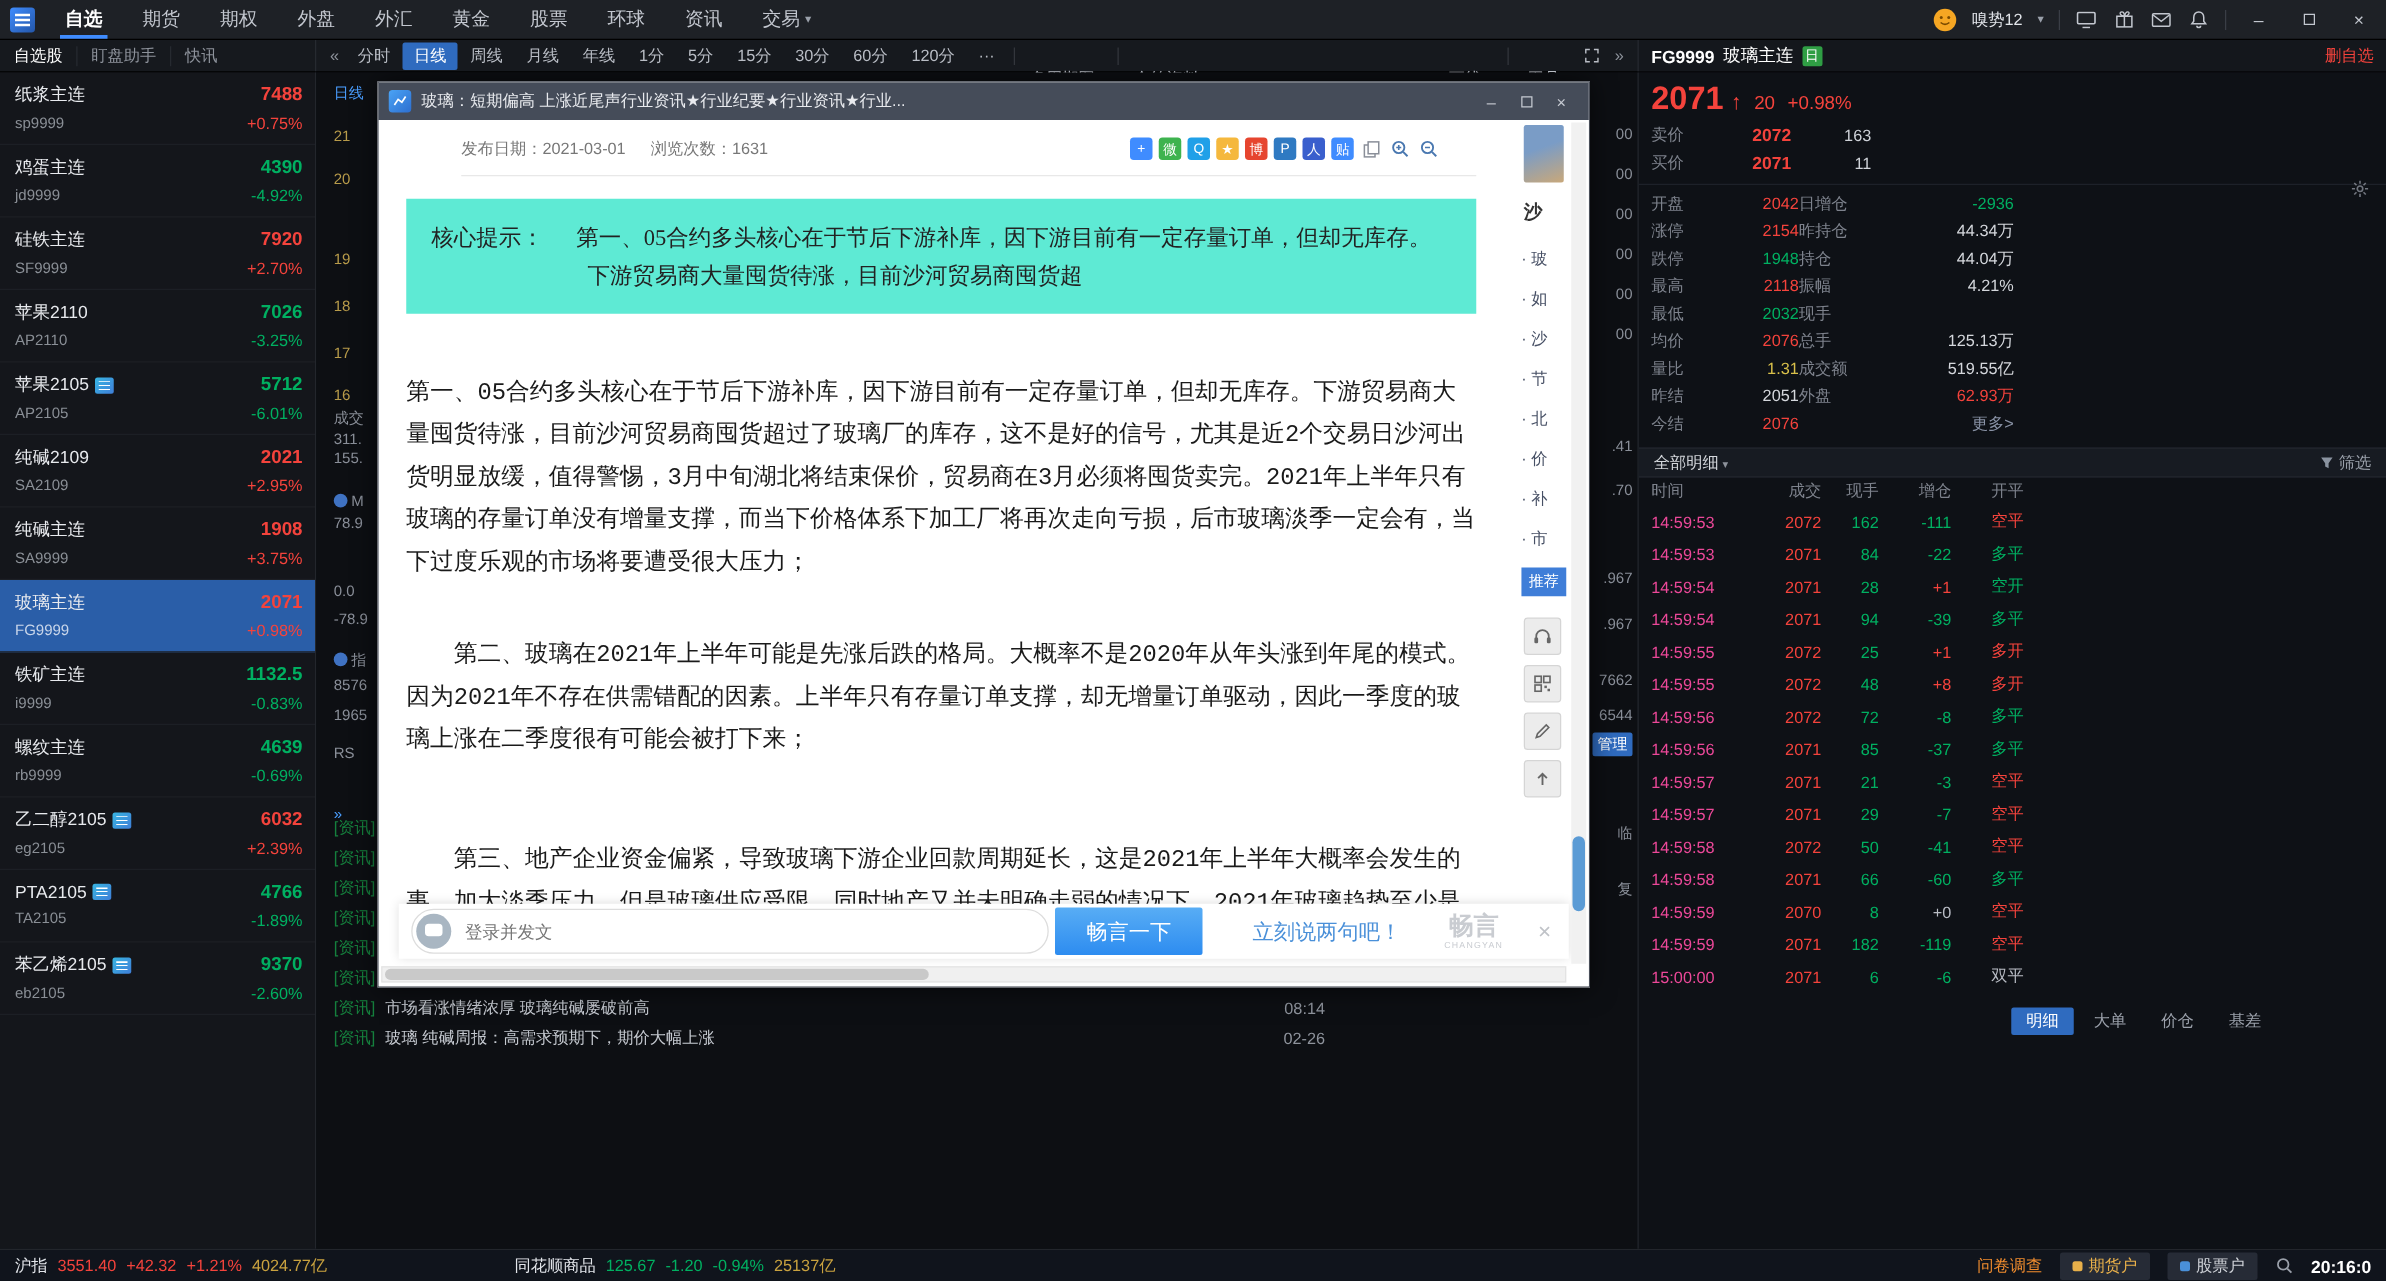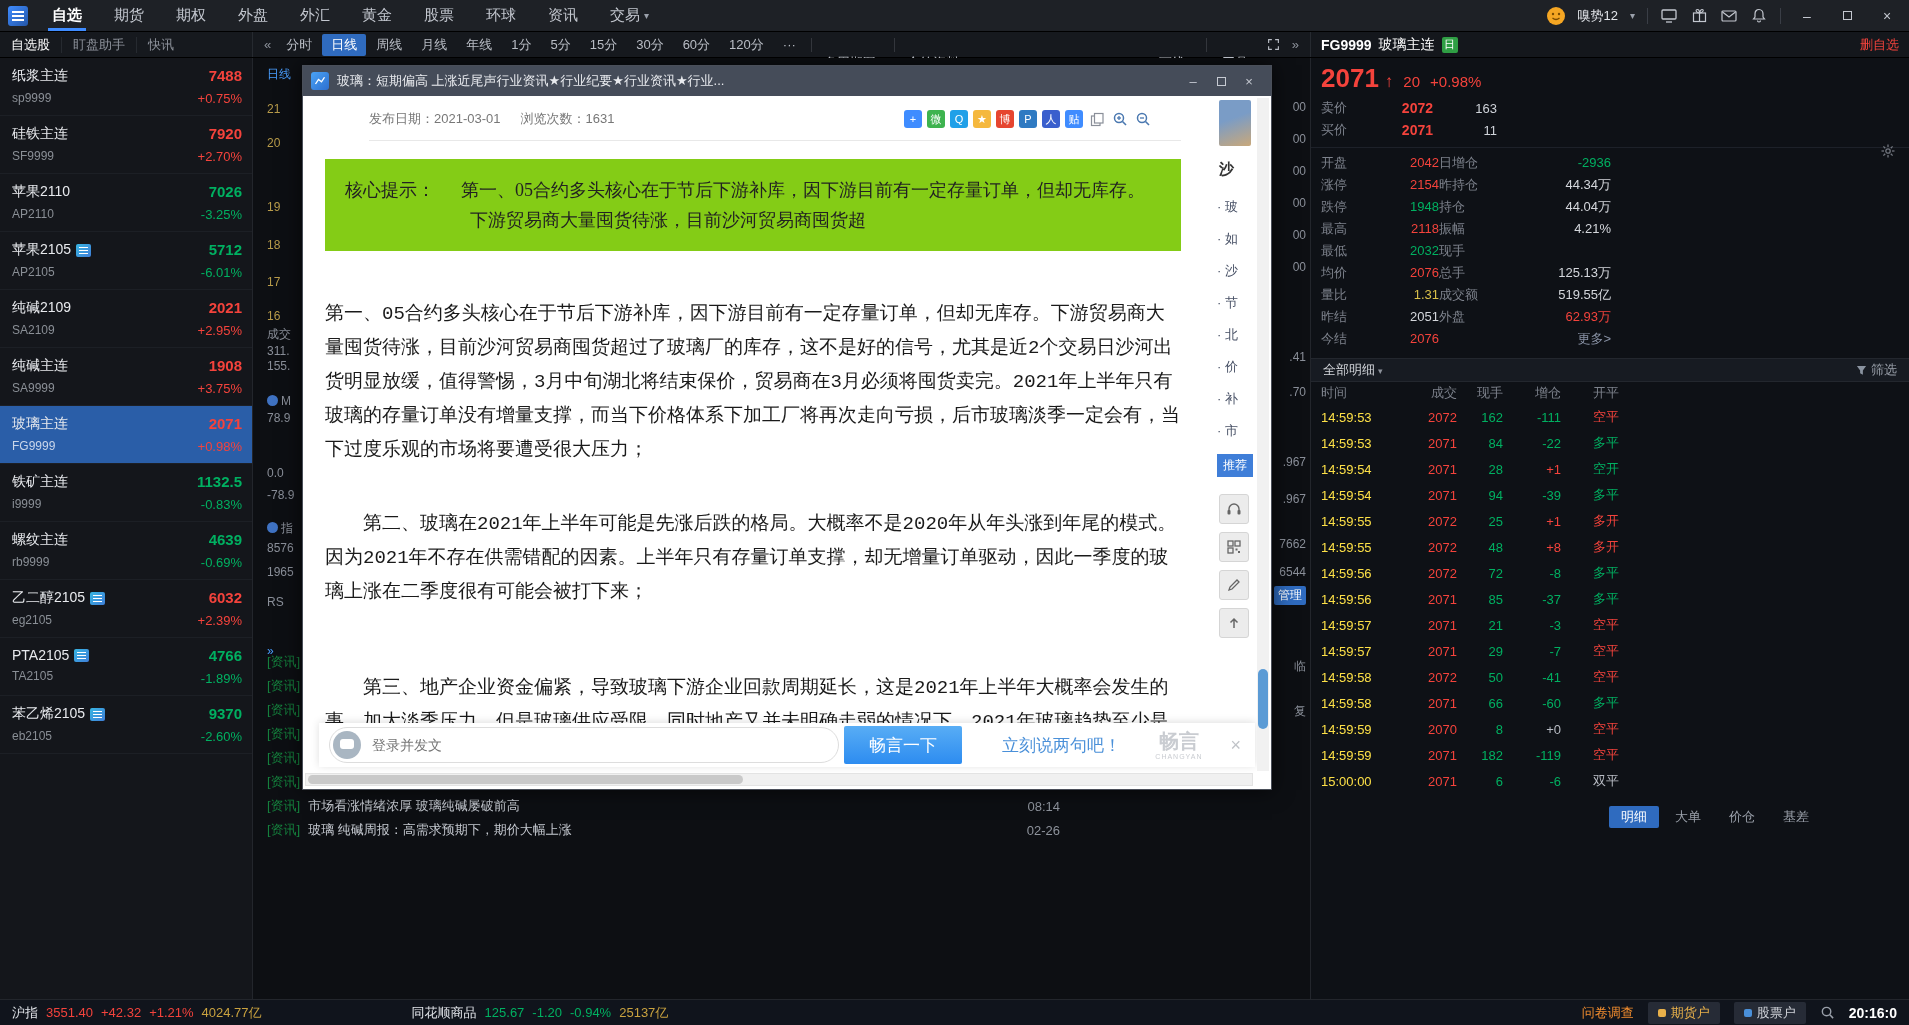--- a/index.html
+++ b/index.html
@@ -84,21 +84,21 @@
 .popup-title{color:#e8eaee;font-size:13px;flex:1;white-space:nowrap;overflow:hidden;}
 .pwc{width:28px;height:22px;display:inline-flex;align-items:center;justify-content:center;color:#c6cad2;font-size:13px;cursor:pointer;}
 .pwc-box{width:9px;height:9px;border:1px solid #c6cad2;display:inline-block;}
 .popup-body{flex:1;position:relative;background:#fff;overflow:hidden;}
 .article{position:absolute;left:0;top:0;width:914px;padding:14px 36px 0 22px;color:#1a1a1a;}
 .meta-row{display:flex;align-items:center;margin-left:44px;border-bottom:1px solid #e8e8e8;padding-bottom:12px;font-size:13px;color:#777;}
 .meta-row .meta-t{margin-right:20px;}
 .meta-icons{margin-left:auto;display:flex;align-items:center;margin-right:30px;}
 .chip{width:18px;height:18px;border-radius:3px;color:#fff;font-size:11px;display:inline-flex;align-items:center;justify-content:center;margin-left:5px;cursor:pointer;}
 .mi{margin-left:7px;display:inline-flex;cursor:pointer;}
-.coretip{margin-top:18px;background:#84cc16;font-family:"Liberation Serif","DejaVu Serif",serif;font-size:18px;line-height:30px;color:#222;padding:16px 20px 16px 145px;text-indent:-125px;}
+.coretip{margin-top:18px;background:#5eead4;font-family:"Liberation Serif","DejaVu Serif",serif;font-size:18px;line-height:30px;color:#222;padding:16px 20px 16px 145px;text-indent:-125px;}
 .coretip .tip-label{margin-right:26px;}
 .para{font-family:Liberation Mono, monospace;font-size:19px;line-height:34px;color:#1a1a1a;}
 .p1{margin-top:46px;}
 .p2{margin-top:40px;text-indent:2em;}
 .p3{margin-top:62px;text-indent:2em;}
 .page-side{position:absolute;right:16px;top:0;width:38px;bottom:20px;background:#fff;overflow:hidden;}
 .side-thumb{position:absolute;top:4px;left:2px;width:32px;height:46px;border-radius:2px;background:linear-gradient(160deg,#7a9cc6 40%,#c9a87a);}
 .side-head{position:absolute;top:64px;left:2px;font-size:15px;font-weight:bold;color:#333;}
 .side-li{position:absolute;left:0;font-size:13px;color:#47financial5;color:#475065;white-space:nowrap;cursor:pointer;}
 .side-tag{position:absolute;top:358px;left:0;width:36px;background:#3f7ed8;color:#fff;font-size:12px;text-align:center;padding:3px 0;}
@@ -151,21 +151,21 @@
 .td,.th{text-align:right;font-size:13px;}
 .c0{width:88px;text-align:left;padding-left:10px;}
 .c1{width:58px;}
 .c2{width:46px;}
 .c3{width:58px;}
 .c4{width:58px;}
 .td.up{color:var(--up);}
 .td.down{color:var(--dn);}
 .td.flat{color:#b9bdc5;}
 .td.vol{color:var(--dn);}
-.td.time{color:#fde047;}
+.td.time{color:#ec4899;}
 .dtabs{margin-top:12px;padding-left:298px;display:flex;gap:4px;}
 .dtab{padding:2px 12px;font-size:13px;color:#9aa0aa;cursor:pointer;border-radius:2px;}
 .dtab.active{background:var(--accent);color:#fff;}
 
 
 .statusbar{flex:0 0 26px;height:26px;background:#10141c;border-top:1px solid #23262c;display:flex;align-items:center;padding:0 12px;font-size:13px;}
 .idx{display:flex;align-items:center;gap:8px;cursor:pointer;}
 .idx-name{color:#e2e5ea;}
 .idx .up{color:var(--up);}
 .idx .down{color:var(--dn);}
@@ -316,20 +316,32 @@
         <div class="wl-item">
           <div class="wl-left">
             <div class="wl-name">
               <span>纸浆主连</span>
             </div>
             <div class="wl-code">sp9999</div>
           </div>
           <div class="wl-right up">
             <div class="wl-price">7488</div>
             <div class="wl-pct">+0.75%</div>
+          </div>
+        </div>
+        <div class="wl-item">
+          <div class="wl-left">
+            <div class="wl-name">
+              <span>鸡蛋主连</span>
+            </div>
+            <div class="wl-code">jd9999</div>
+          </div>
+          <div class="wl-right down">
+            <div class="wl-price">4390</div>
+            <div class="wl-pct">-4.92%</div>
           </div>
         </div>
         <div class="wl-item">
           <div class="wl-left">
             <div class="wl-name">
               <span>硅铁主连</span>
             </div>
             <div class="wl-code">SF9999</div>
           </div>
           <div class="wl-right up">

